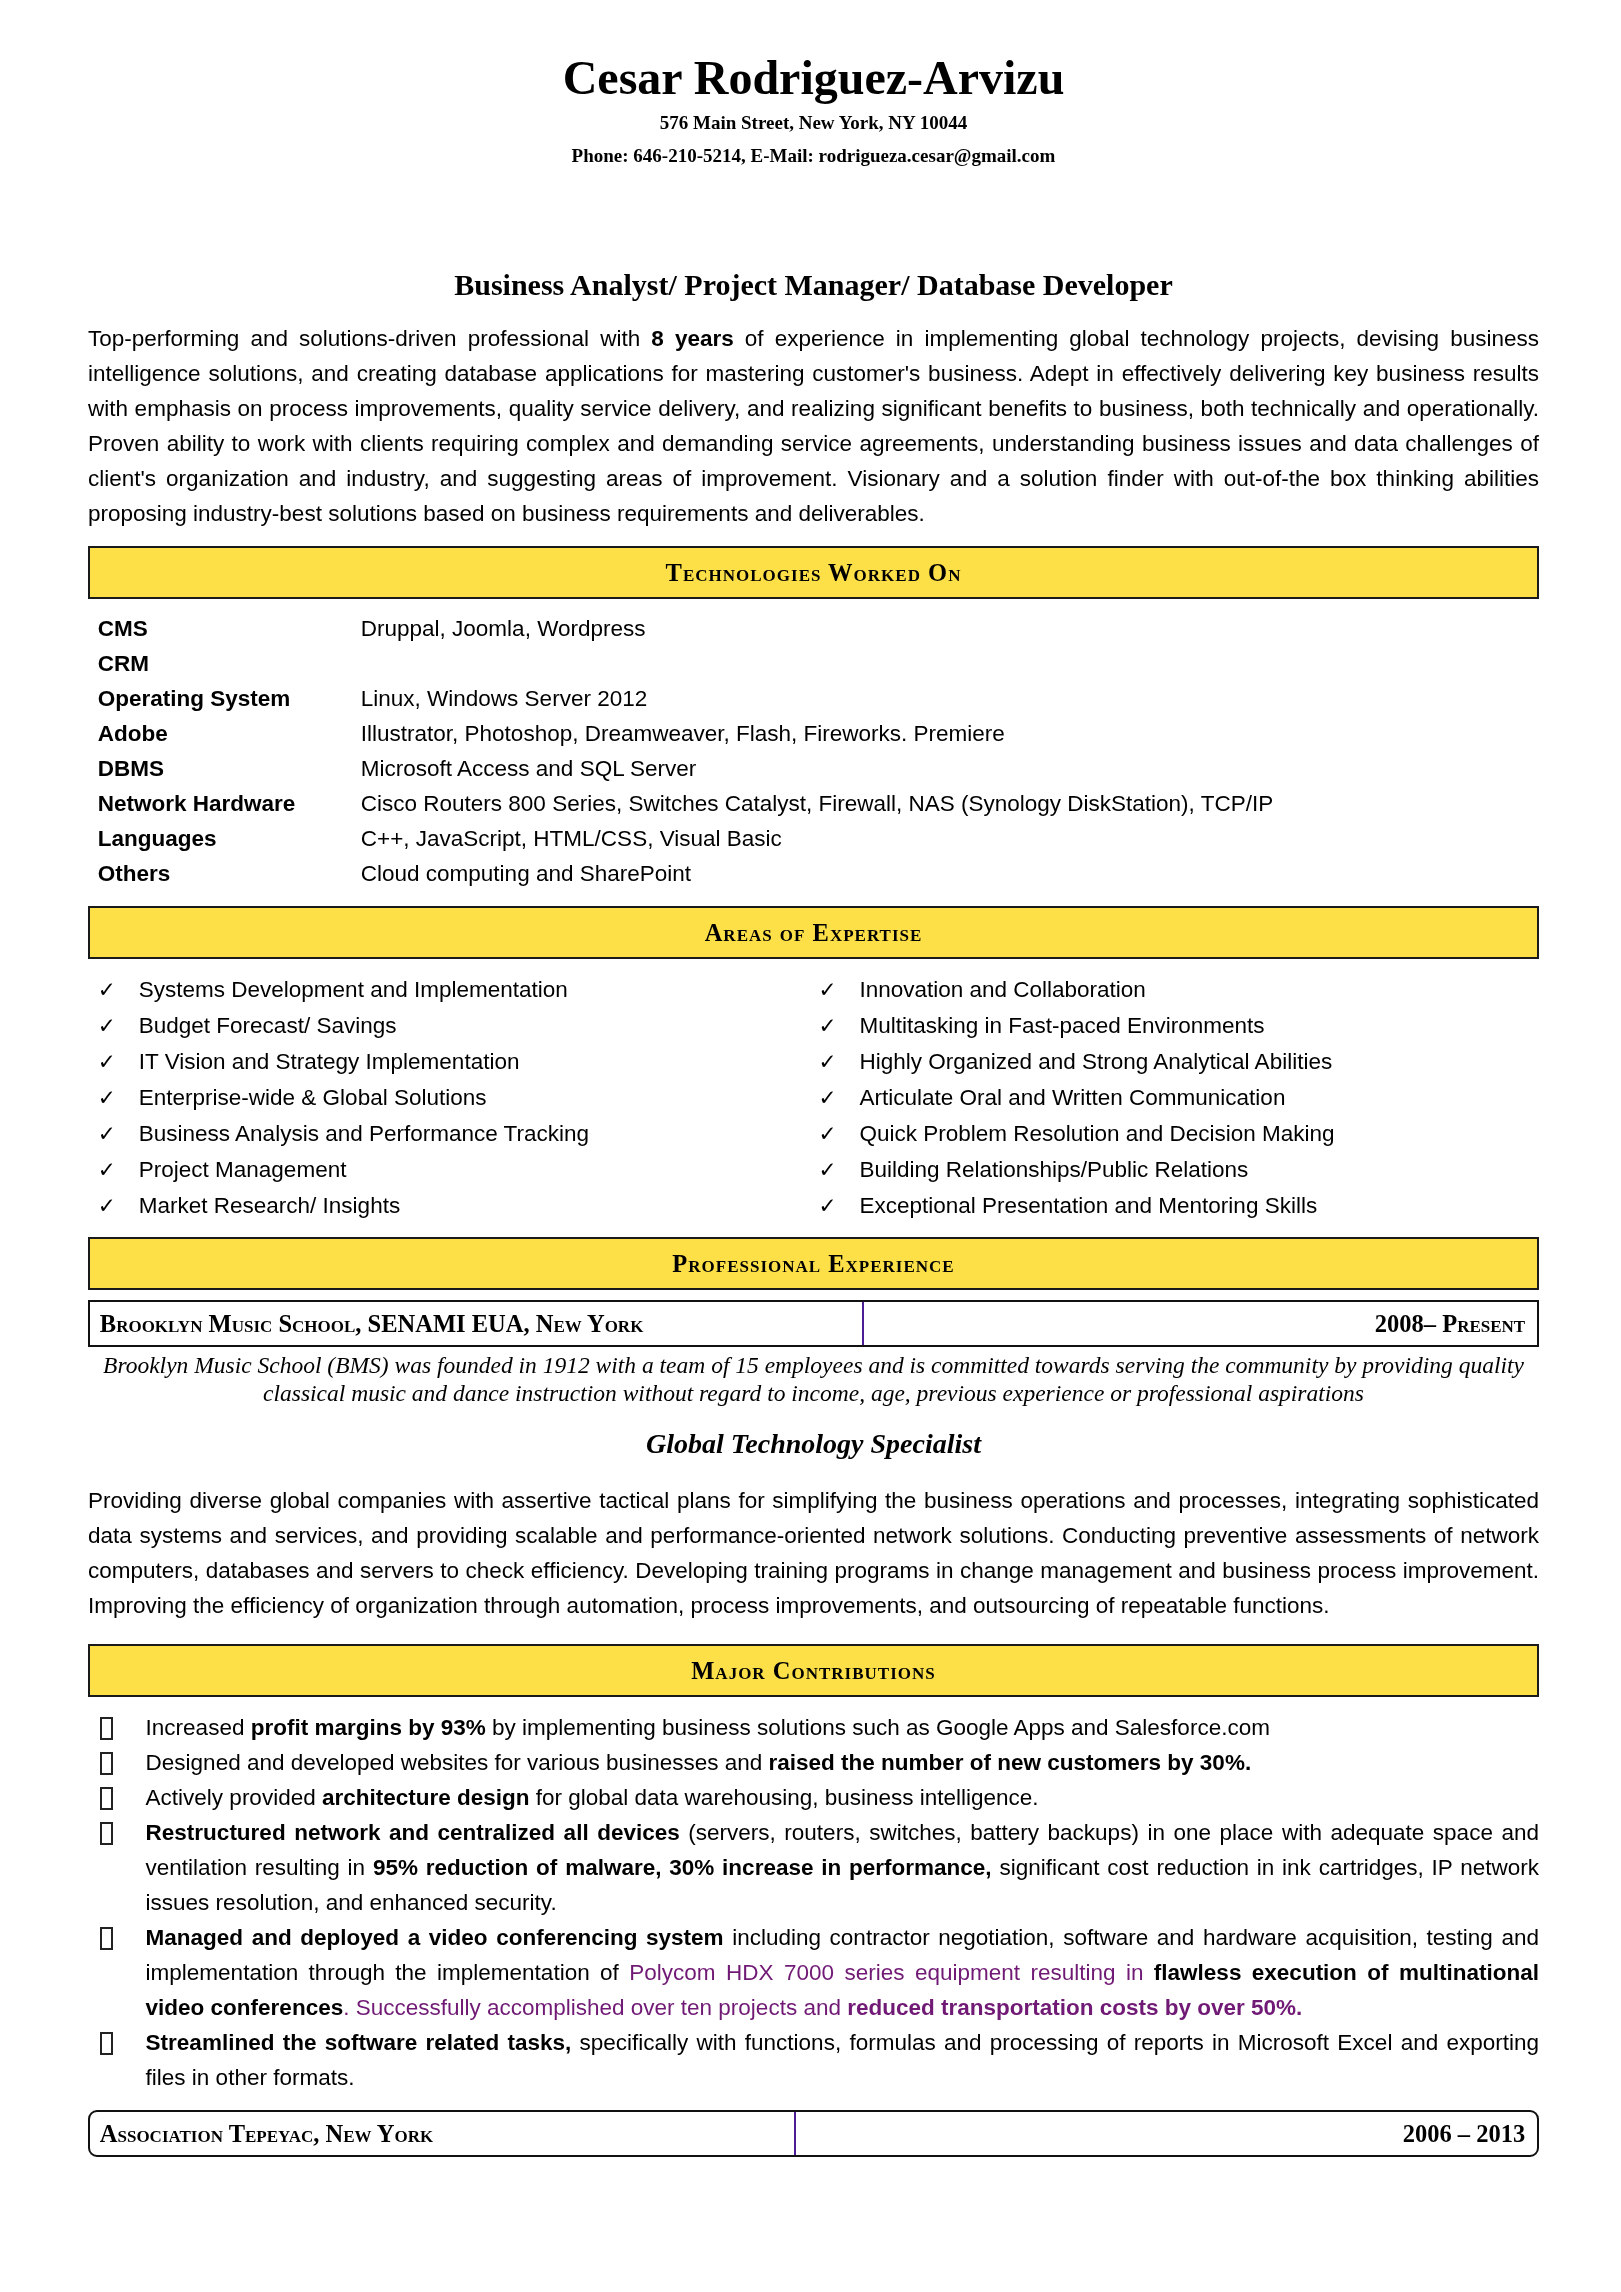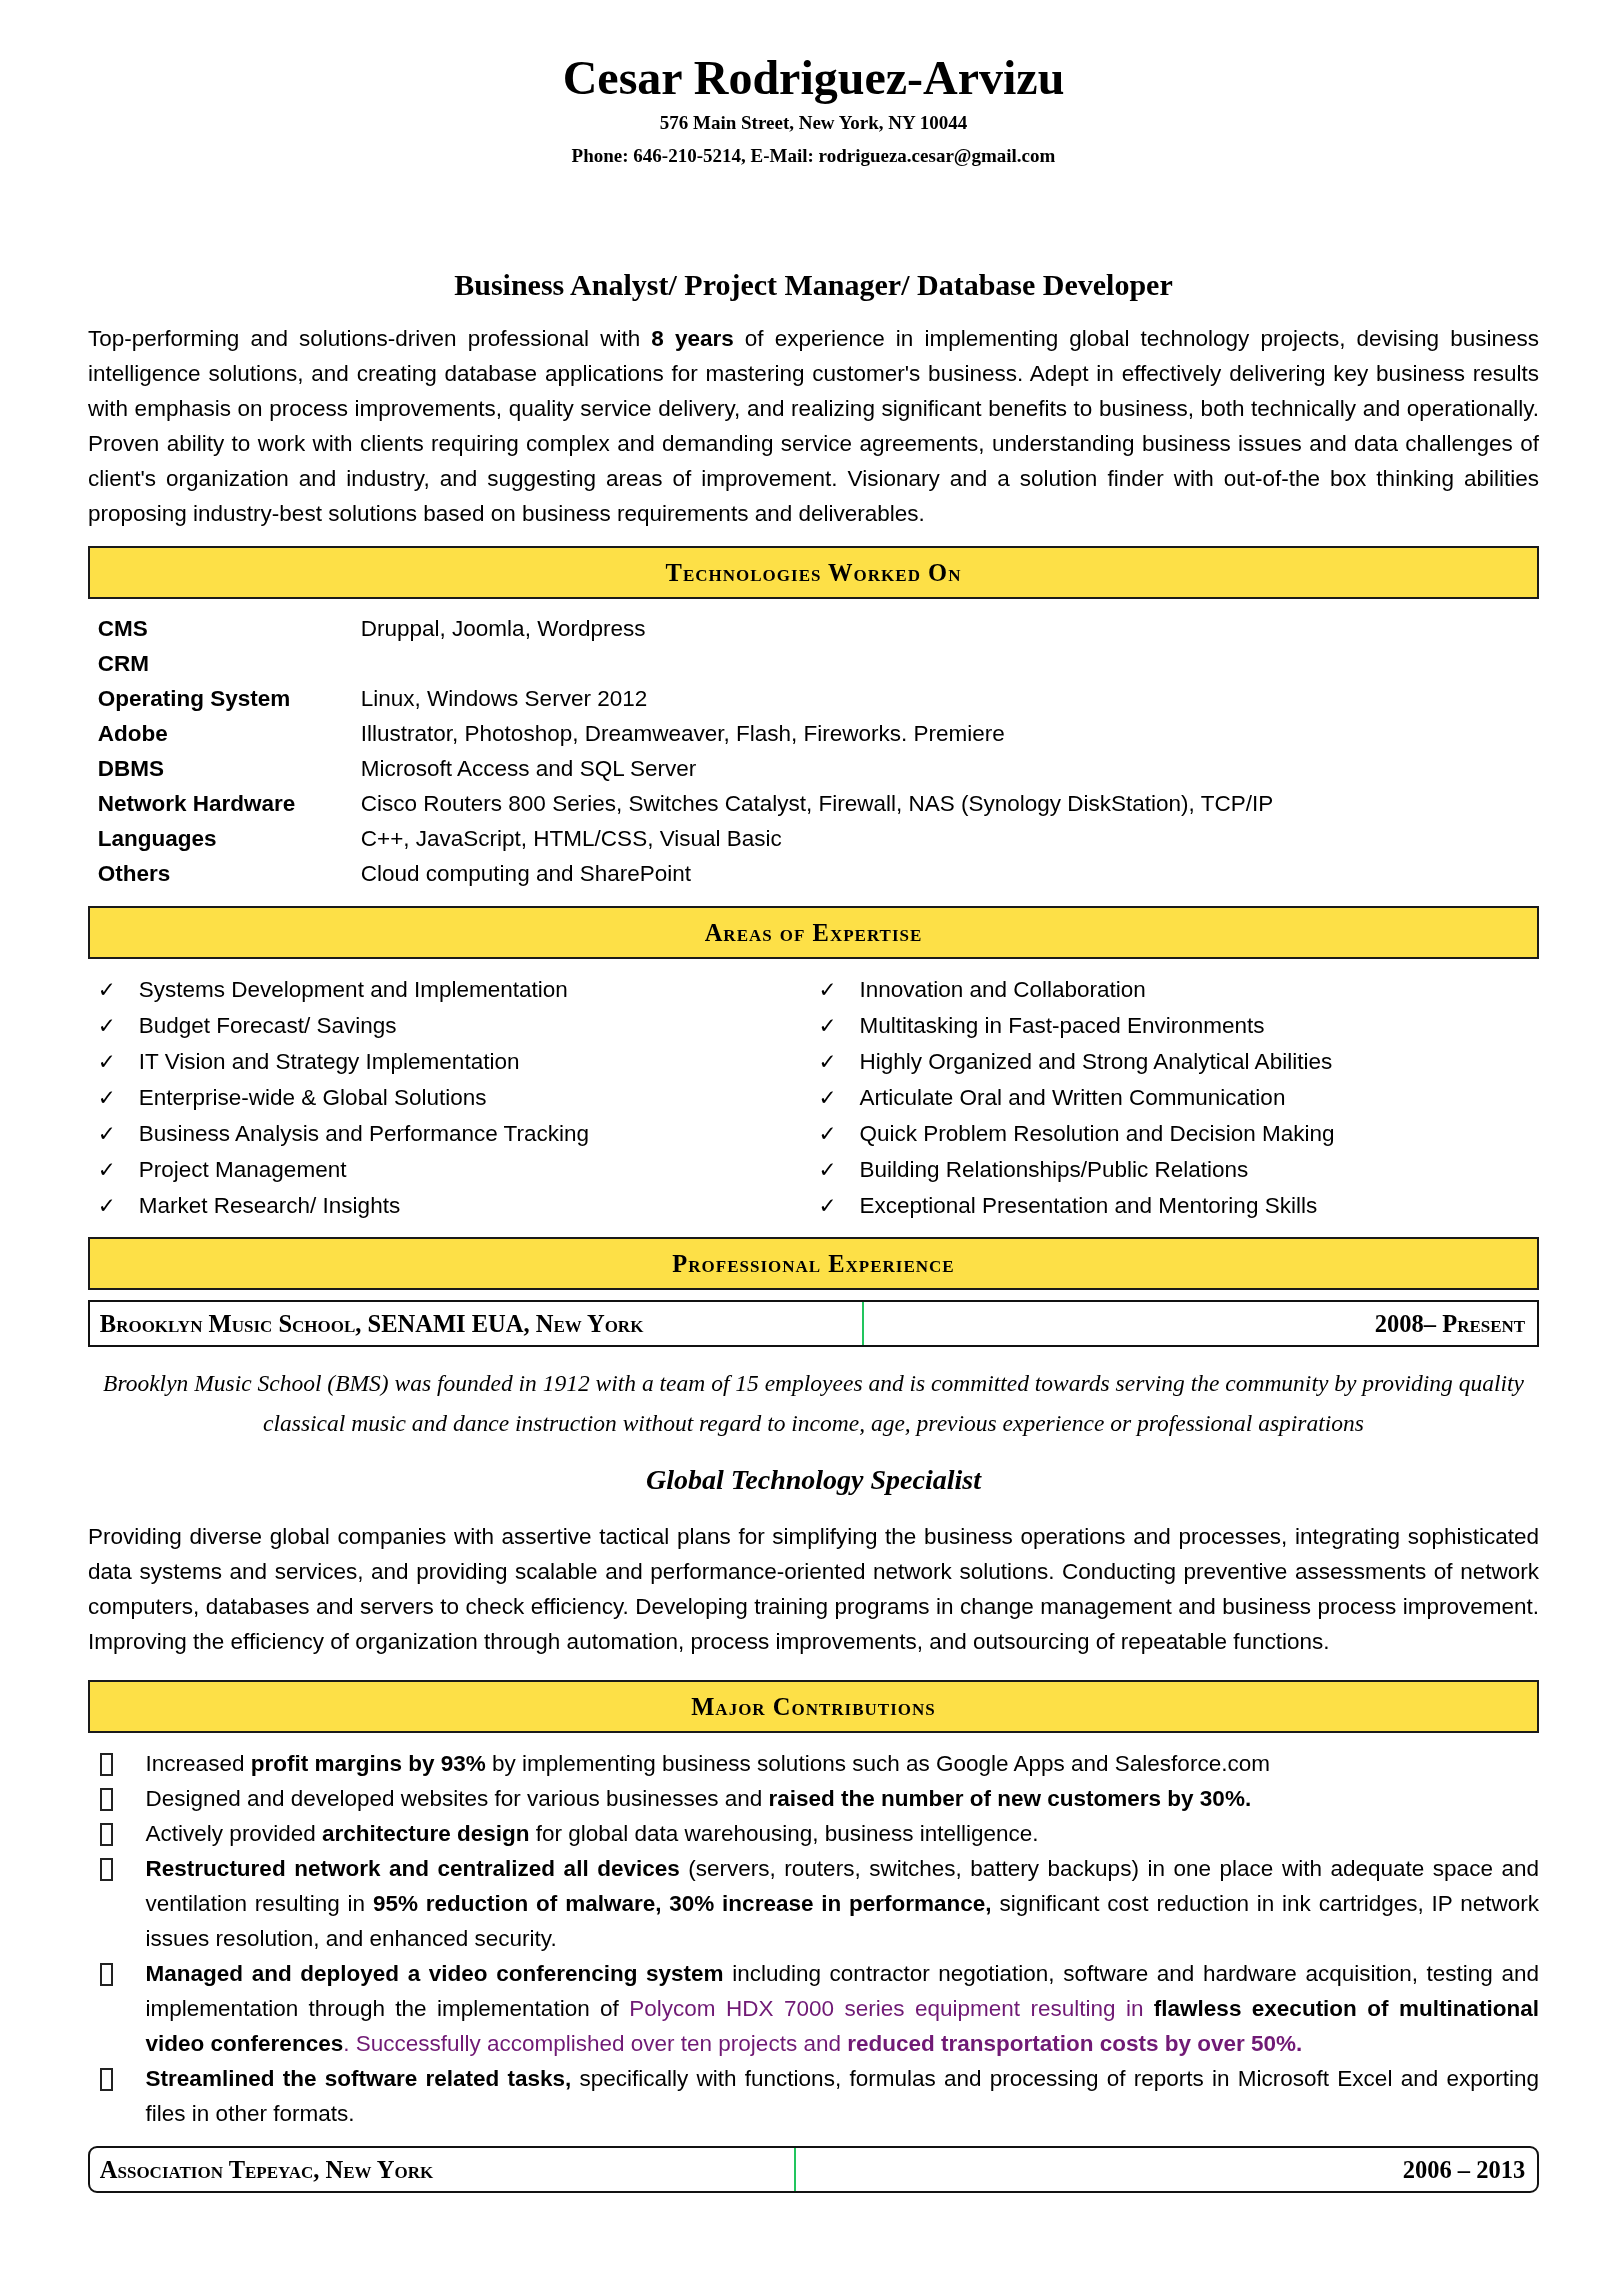--- a/index.html
+++ b/index.html
@@ -30,24 +30,24 @@
   .tech-row{display:flex;line-height:35px;font-size:22.5px;}
   .tech-label{width:263px;font-weight:bold;flex:none;}
   .tech-value{flex:1;}
   
   .check-grid{display:flex;margin:12.7px 0 13.7px;padding-left:9.8px;}
   .check-col{width:50%;}
   .check-item{display:flex;line-height:36px;font-size:22.5px;}
   .check-icon{width:41px;flex:none;font-size:21.6px;}
   
   .exp-row{display:flex;border:2px solid #111;margin-top:9.8px;font-family:"Liberation Serif",serif;font-variant:small-caps;font-weight:bold;font-size:24.5px;line-height:29px;}
-  .exp-org{width:53.5%;flex:none;border-right:2px solid #22c55e;padding:6.9px 9.8px;box-sizing:border-box;}
+  .exp-org{width:53.5%;flex:none;border-right:2px solid #4c1d95;padding:6.9px 9.8px;box-sizing:border-box;}
   .exp-dates{flex:1;text-align:right;padding:6.9px 11.8px;}
   .exp-row2 .exp-org{width:48.8%;}
-  .about{font-family:"Liberation Serif",serif;font-style:italic;font-size:23.5px;line-height:40px;text-align:center;margin:16px 0 0;}
+  .about{font-family:"Liberation Serif",serif;font-style:italic;font-size:23.5px;line-height:28px;text-align:center;margin:4px 0 0;}
   .role{font-family:"Liberation Serif",serif;font-style:italic;font-weight:bold;font-size:28px;line-height:35px;text-align:center;margin-top:19.6px;margin-bottom:21.6px;}
   .rolepara{margin-bottom:21.6px;}
   
   .bullets{margin:12.7px 0 15.7px;}
   .bullet{display:flex;margin:0;}
   .bullet-marker{flex:none;width:8.8px;height:19.6px;border:2px solid #222;margin:6.9px 33px 0 11.8px;}
   .bullet-text{flex:1;font-size:22.5px;line-height:35px;text-align:justify;}
   .exp-row.bottom{margin-top:15.7px;border-radius:9px;}
 </style>
 </head>

